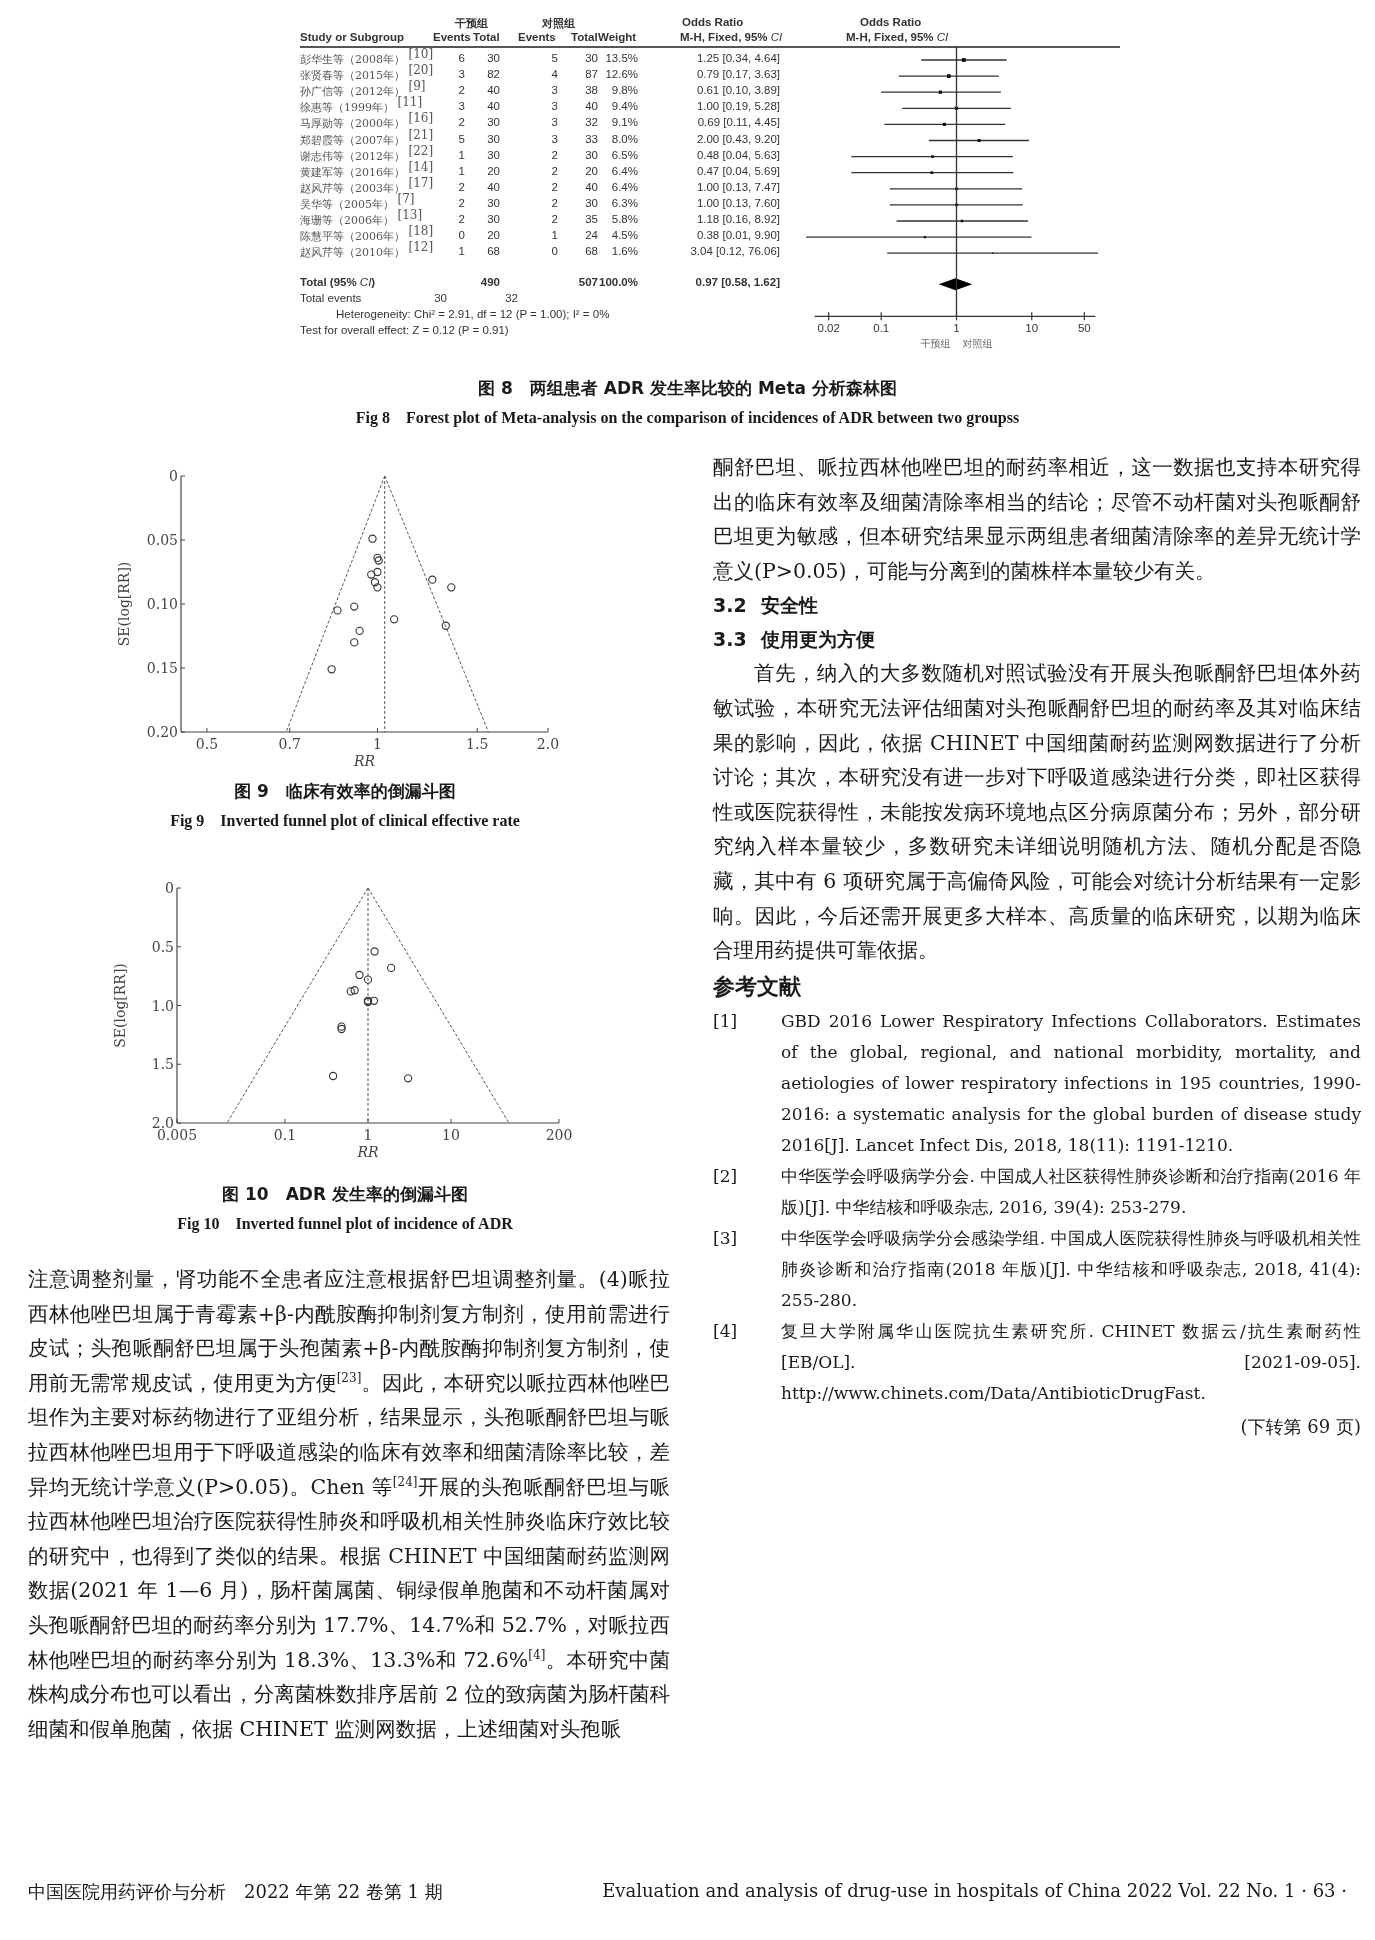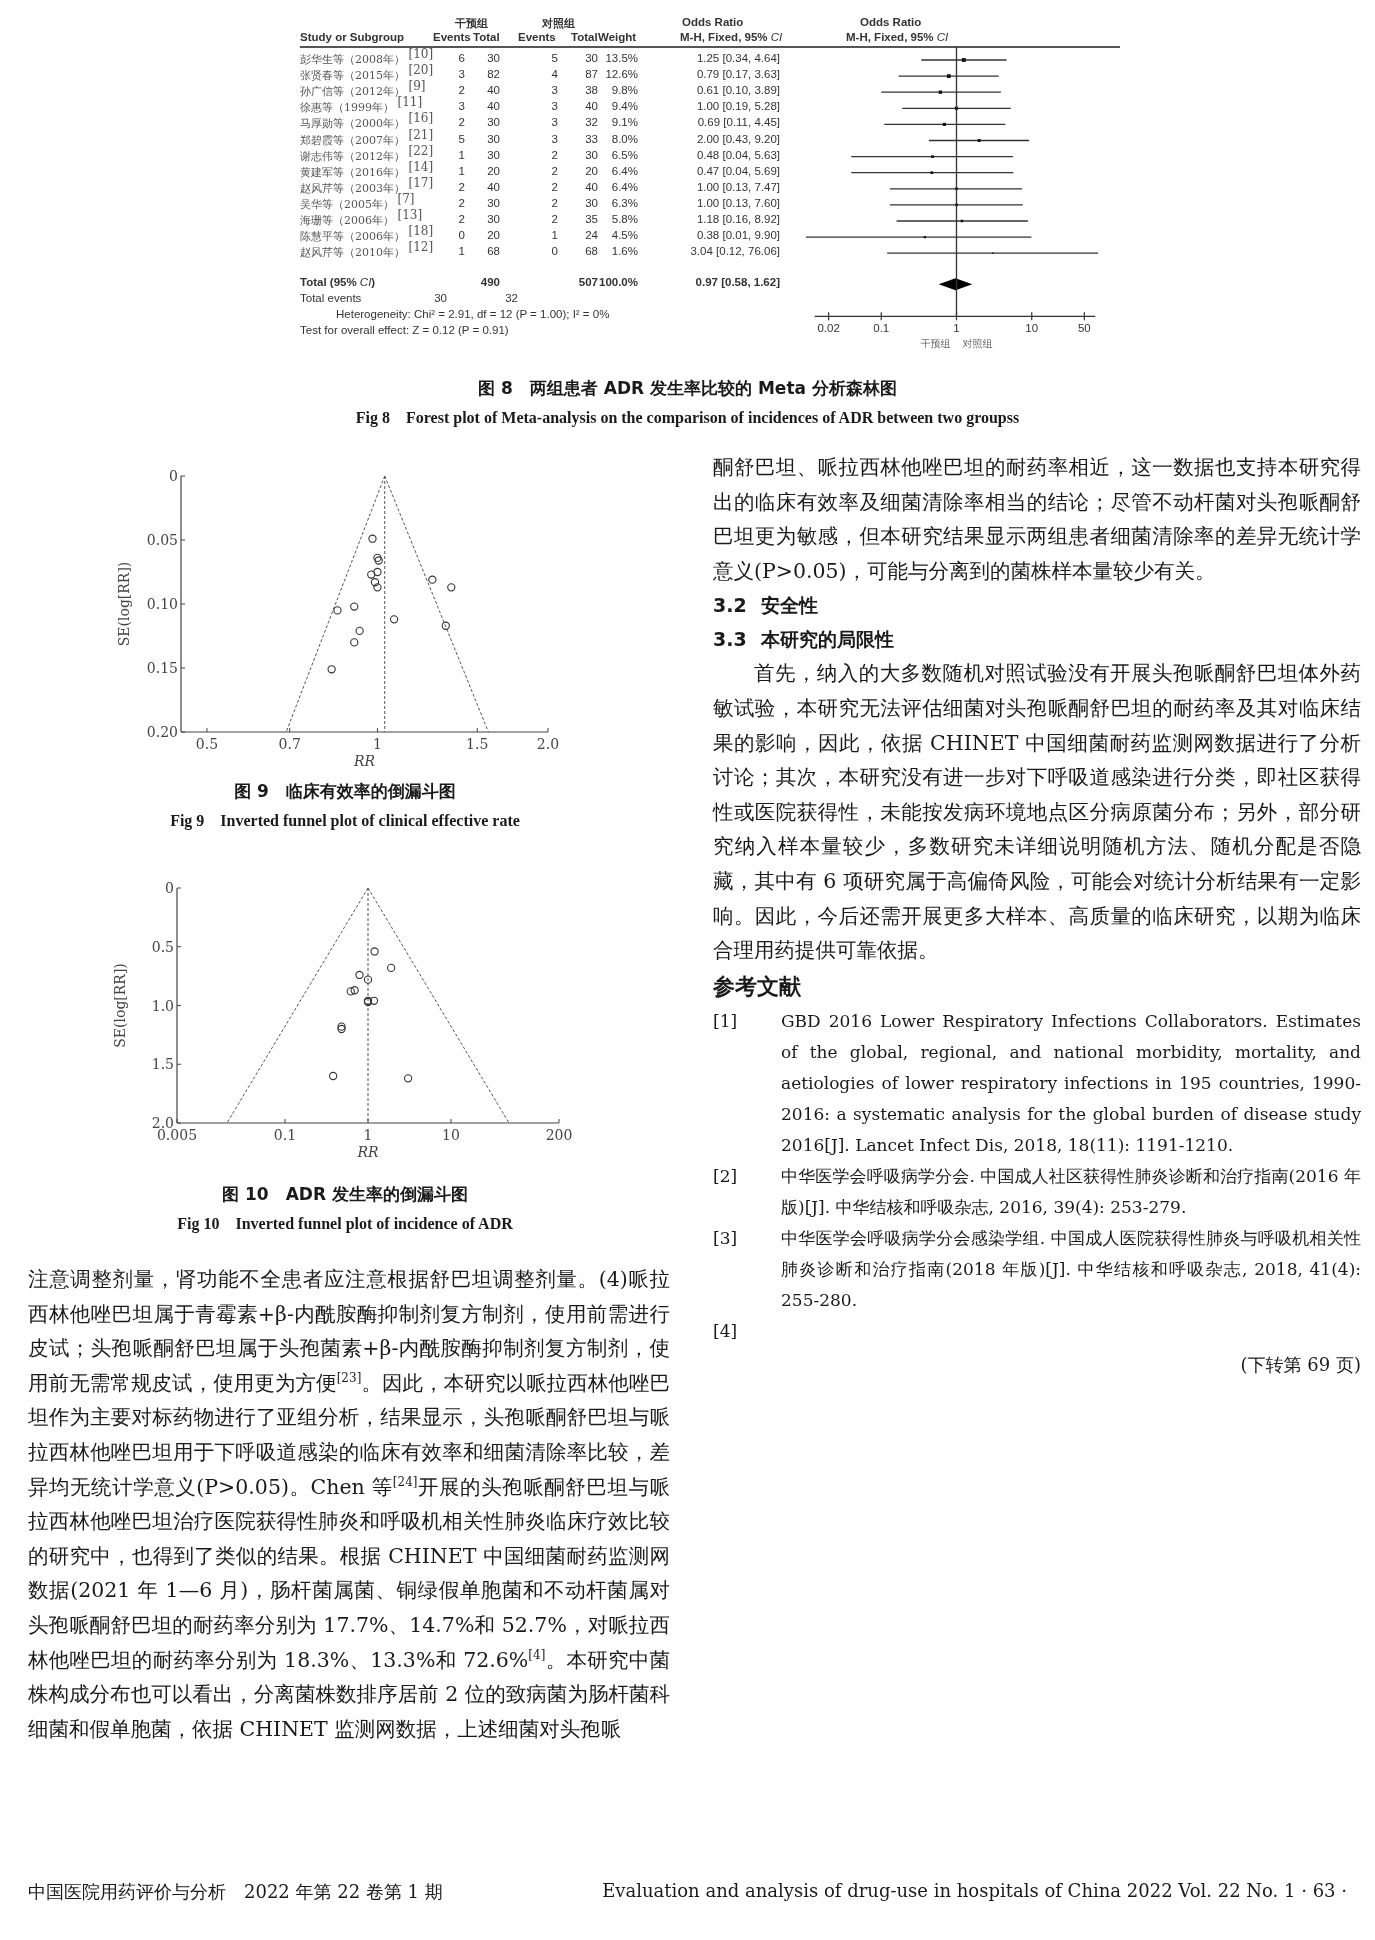--- a/index.html
+++ b/index.html
@@ -289,37 +289,38 @@
 <div class="cap-cn" style="left:0;width:690px;top:1183px;">图 10　ADR 发生率的倒漏斗图</div>
 <div class="cap-en" style="left:0;width:690px;top:1214px;">Fig 10　Inverted funnel plot of incidence of ADR</div>
 
 <div class="col" style="left:28px;top:1262px;width:642px;">
   <p><span>注意调整剂量，肾功能不全患者应注意根据舒巴坦调整剂量。</span><span>(4)哌拉西林他唑巴坦属于青霉素+β-内酰胺酶抑制剂复方制剂，使用前需进行皮试；头孢哌酮舒巴坦属于头孢菌素+β-内酰胺酶抑制剂复方制剂，使用前无需常规皮试，使用更为方便</span><sup>[23]</sup><span>。因此，本研究以哌拉西林他唑巴坦作为主要对标药物进行了亚组分析，结果显示，头孢哌酮舒巴坦与哌拉西林他唑巴坦用于下呼吸道感染的临床有效率和细菌清除率比较，差异均无统计学意义(P&gt;0.05)。Chen 等</span><sup>[24]</sup><span>开展的头孢哌酮舒巴坦与哌拉西林他唑巴坦治疗医院获得性肺炎和呼吸机相关性肺炎临床疗效比较的研究中，也得到了类似的结果。根据 CHINET 中国细菌耐药监测网数据(2021 年 1—6 月)，肠杆菌属菌、铜绿假单胞菌和不动杆菌属对头孢哌酮舒巴坦的耐药率分别为 17.7%、14.7%和 52.7%，对哌拉西林他唑巴坦的耐药率分别为 18.3%、13.3%和 72.6%</span><sup>[4]</sup><span>。本研究中菌株构成分布也可以看出，分离菌株数排序居前 2 位的致病菌为肠杆菌科细菌和假单胞菌，依据 CHINET 监测网数据，上述细菌对头孢哌</span></p>
 </div>
 
 <div class="col" style="left:713px;top:450px;width:648px;">
   <p>酮舒巴坦、哌拉西林他唑巴坦的耐药率相近，这一数据也支持本研究得出的临床有效率及细菌清除率相当的结论；尽管不动杆菌对头孢哌酮舒巴坦更为敏感，但本研究结果显示两组患者细菌清除率的差异无统计学意义(P&gt;0.05)，可能与分离到的菌株样本量较少有关。</p>
   <div class="sec"><span class="num">3.2</span><span>安全性</span></div>
-  <div class="sec"><span class="num">3.3</span><span>本研究的局限性</span></div>
+  <div class="sec"><span class="num">3.3</span><span>使用更为方便</span></div>
   <p class="indent">首先，纳入的大多数随机对照试验没有开展头孢哌酮舒巴坦体外药敏试验，本研究无法评估细菌对头孢哌酮舒巴坦的耐药率及其对临床结果的影响，因此，依据 CHINET 中国细菌耐药监测网数据进行了分析讨论；其次，本研究没有进一步对下呼吸道感染进行分类，即社区获得性或医院获得性，未能按发病环境地点区分病原菌分布；另外，部分研究纳入样本量较少，多数研究未详细说明随机方法、随机分配是否隐藏，其中有 6 项研究属于高偏倚风险，可能会对统计分析结果有一定影响。因此，今后还需开展更多大样本、高质量的临床研究，以期为临床合理用药提供可靠依据。</p>
   <div class="refhead">参考文献</div>
   <div id="refs">
       <div class="ref">
         <span class="rn">[1]</span>
         <span class="rt">GBD 2016 Lower Respiratory Infections Collaborators. Estimates of the global, regional, and national morbidity, mortality, and aetiologies of lower respiratory infections in 195 countries, 1990-2016: a systematic analysis for the global burden of disease study 2016[J]. Lancet Infect Dis, 2018, 18(11): 1191-1210.</span>
       </div>
       <div class="ref">
         <span class="rn">[2]</span>
         <span class="rt">中华医学会呼吸病学分会. 中国成人社区获得性肺炎诊断和治疗指南(2016 年版)[J]. 中华结核和呼吸杂志, 2016, 39(4): 253-279.</span>
       </div>
       <div class="ref">
         <span class="rn">[3]</span>
         <span class="rt">中华医学会呼吸病学分会感染学组. 中国成人医院获得性肺炎与呼吸机相关性肺炎诊断和治疗指南(2018 年版)[J]. 中华结核和呼吸杂志, 2018, 41(4): 255-280.</span>
       </div>
       <div class="ref">
         <span class="rn">[4]</span>
+        <span class="rt">复旦大学附属华山医院抗生素研究所. CHINET 数据云/抗生素耐药性[EB/OL]. [2021-09-05]. http://www.chinets.com/Data/AntibioticDrugFast.</span>
       </div>
     </div>
   <div style="text-align:right;font-size:18px;line-height:36px;">(下转第 69 页)</div>
 </div>
 
 <div class="footer" style="left:28px;">中国医院用药评价与分析　2022 年第 22 卷第 1 期</div>
 <div class="footer" style="right:28px;">Evaluation and analysis of drug-use in hospitals of China 2022 Vol. 22 No. 1 · 63 ·</div>
 
 </body></html>

